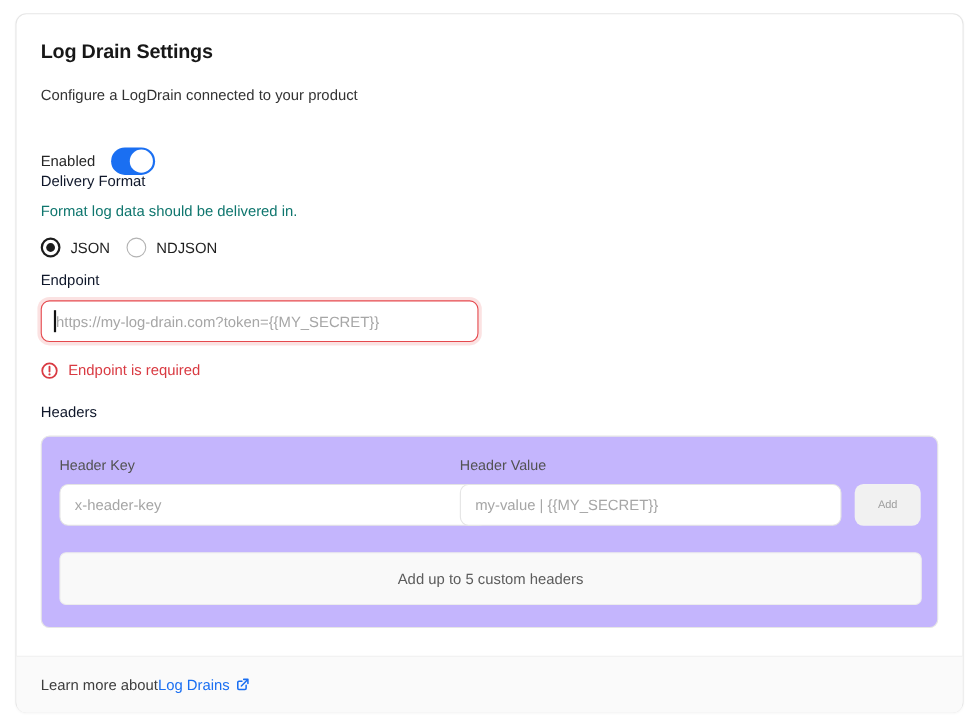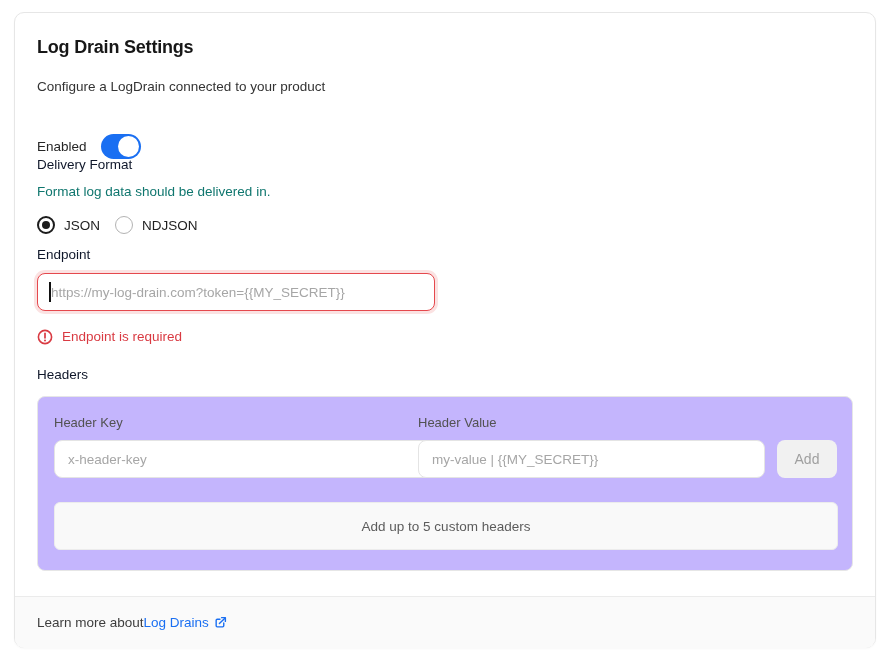--- a/index.html
+++ b/index.html
@@ -112,21 +112,21 @@
   }
   .hdr-field-label { font-size: 13px; font-weight: 500; color: #525252; }
   .hdr-key-label   { left: 16px;  top: 18px; }
   .hdr-value-label { left: 380px; top: 18px; }
   .hdr-key-input   { left: 16px;  top: 43px; width: 389px; height: 38px; }
   .hdr-value-input { left: 380px; top: 43px; width: 347px; height: 38px; }
   .add-button {
     left: 739px; top: 43px; width: 60px; height: 38px;
     background: #f1f1f1; border: none; border-radius: 8px;
     font-family: "Liberation Sans", "DejaVu Sans", sans-serif;
-    font-size: 14px; color: #9f9f9f;
+    font-size: 10px; color: #9f9f9f;
     cursor: default;
   }
   .limit-bar {
     left: 16px; top: 105px; width: 784px; height: 48px;
     background: #f9f9f9; border: 1px solid #ececec; border-radius: 6px;
     display: flex; align-items: center; justify-content: center;
     font-size: 13.5px; color: #5c5c5c;
   }
 
   

